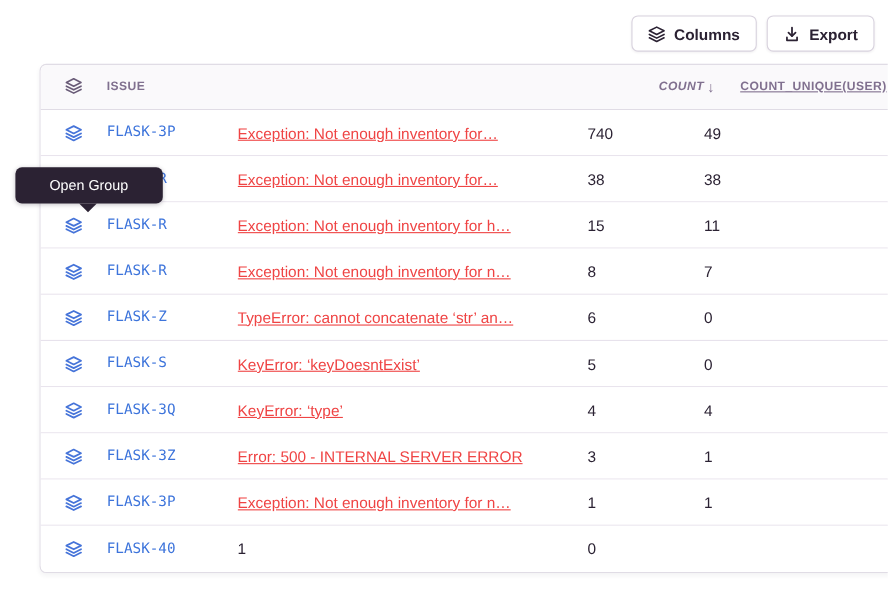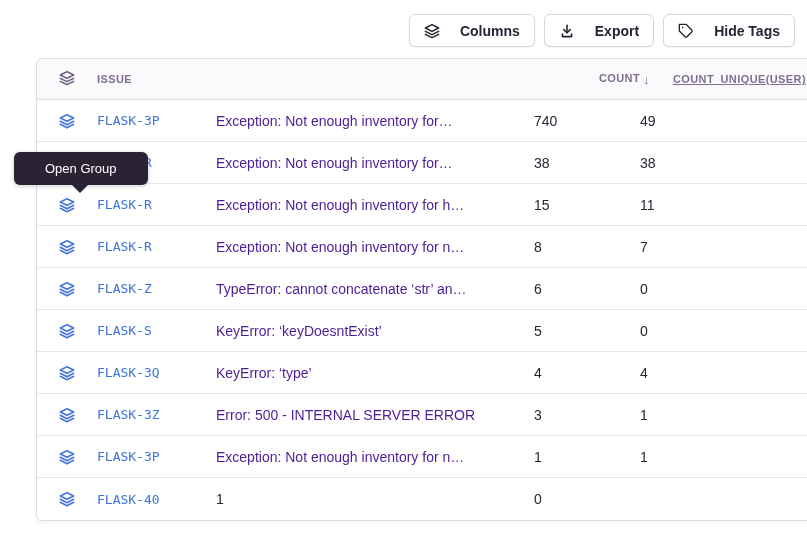--- a/index.html
+++ b/index.html
@@ -2,21 +2,21 @@
 <html><head>
 <meta charset="utf-8">
 <style>
   * { margin:0; padding:0; box-sizing:border-box; }
   html,body { width:807px; height:538px; background:#ffffff; overflow:hidden; }
   body { font-family:"Liberation Sans", sans-serif; color:#2B2233; position:relative; }
 
   
   .toolbar { position:absolute; top:14px; right:12px; display:flex; gap:9px; }
   .btn {
-    display:inline-flex; align-items:center; gap:20px; height:33px; padding:0 14px;
+    display:inline-flex; align-items:center; gap:8px; height:33px; padding:0 14px;
     background:#fff; border:1px solid #D8D2DE; border-radius:6px;
     font-family:"Liberation Sans", sans-serif; font-size:14px; font-weight:700; color:#2B2233;
     box-shadow:0 1px 2px rgba(43,34,51,0.06); cursor:pointer;
   }
   .btn svg { display:block; }
 
   
   .table {
     position:absolute; top:58px; left:36px; width:798px;
     background:#fff; border:1px solid #E0DCE5; border-radius:6px;
@@ -25,31 +25,31 @@
   .grid-row {
     display:grid; grid-template-columns:60px 119px 1fr 106px 193px;
     align-items:center;
   }
   .thead {
     height:41px; background:#FAF9FB; border-bottom:1px solid #E0DCE5;
     border-radius:6px 6px 0 0;
     color:#80708F; font-size:11px; font-weight:700; letter-spacing:0.4px;
   }
   .th-issue-icon { padding-left:22px; color:#6A5C78; }
-  .th-count { display:flex; justify-content:flex-end; align-items:flex-start; }
+  .th-count { display:flex; justify-content:flex-end; align-items:center;font-style:italic; }
   .th-count .sort-arrow { width:16px; margin-right:-16px; padding-left:3px; font-size:13px; font-weight:400; }
   .th-unique { text-align:right; padding-right:27px;text-decoration:underline; }
 
   .row {
     height:42px; border-bottom:1px solid #E7E2EC; font-size:14px; background:#fff;
   }
   .row:last-child { border-bottom:none; border-radius:0 0 6px 6px; }
   .cell-icon { padding-left:22px; color:#4674D9; display:flex; align-items:center; cursor:pointer; }
   .cell-key { font-family:"DejaVu Sans Mono", monospace; font-size:13px; color:#3D74DB; cursor:pointer; white-space:nowrap; }
-  .cell-title { color:#4c1d95; white-space:nowrap; overflow:hidden; }
+  .cell-title { color:#ef4444; white-space:nowrap; overflow:hidden;text-decoration:underline; }
   .cell-count { text-align:left; padding-right:5px; }
   .cell-unique { padding-right:27px; }
 
   
   .tooltip {
     position:absolute; left:14px; top:152px; height:33px; z-index:10;
     background:#2B2233; color:#fff; border-radius:6px;
     display:flex; align-items:center; padding:0 31px; font-size:13px;
     box-shadow:0 1px 4px rgba(43,34,51,0.25);
   }
@@ -75,29 +75,20 @@
   <button class="btn">
     <span>
       <svg width="16" height="16" viewBox="0 0 16 16" fill="none" stroke="#2B2233" stroke-width="1.6" stroke-linecap="round" stroke-linejoin="round">
         <line x1="8" y1="2.2" x2="8" y2="9.6"></line>
         <polyline points="4.8 6.6 8 9.8 11.2 6.6"></polyline>
         <polyline points="3.4 11 3.4 13.6 12.6 13.6 12.6 11"></polyline>
       </svg>
     </span>
     <span>Export</span>
   </button>
-  <button class="btn">
-    <span>
-      <svg width="16" height="16" viewBox="0 0 24 24" fill="none" stroke="#2B2233" stroke-width="2" stroke-linecap="round" stroke-linejoin="round">
-        <path d="M20.59 13.41l-7.17 7.17a2 2 0 0 1-2.83 0L2 12V2h10l8.59 8.59a2 2 0 0 1 0 2.82z"></path>
-        <circle cx="7" cy="7" r="1.2" fill="#2B2233" stroke="none"></circle>
-      </svg>
-    </span>
-    <span>Hide Tags</span>
-  </button>
 </div>
 
 <div class="table">
   <div class="grid-row thead">
     <div class="th-issue-icon">
       <svg width="16" height="16" viewBox="0 0 24 24" fill="none" stroke="currentColor" stroke-width="2.2" stroke-linecap="round" stroke-linejoin="round">
         <polygon points="12 2.5 22 7.5 12 12.5 2 7.5 12 2.5"></polygon>
         <polyline points="2 12.5 12 17.5 22 12.5"></polyline>
         <polyline points="2 17 12 22 22 17"></polyline>
       </svg>

